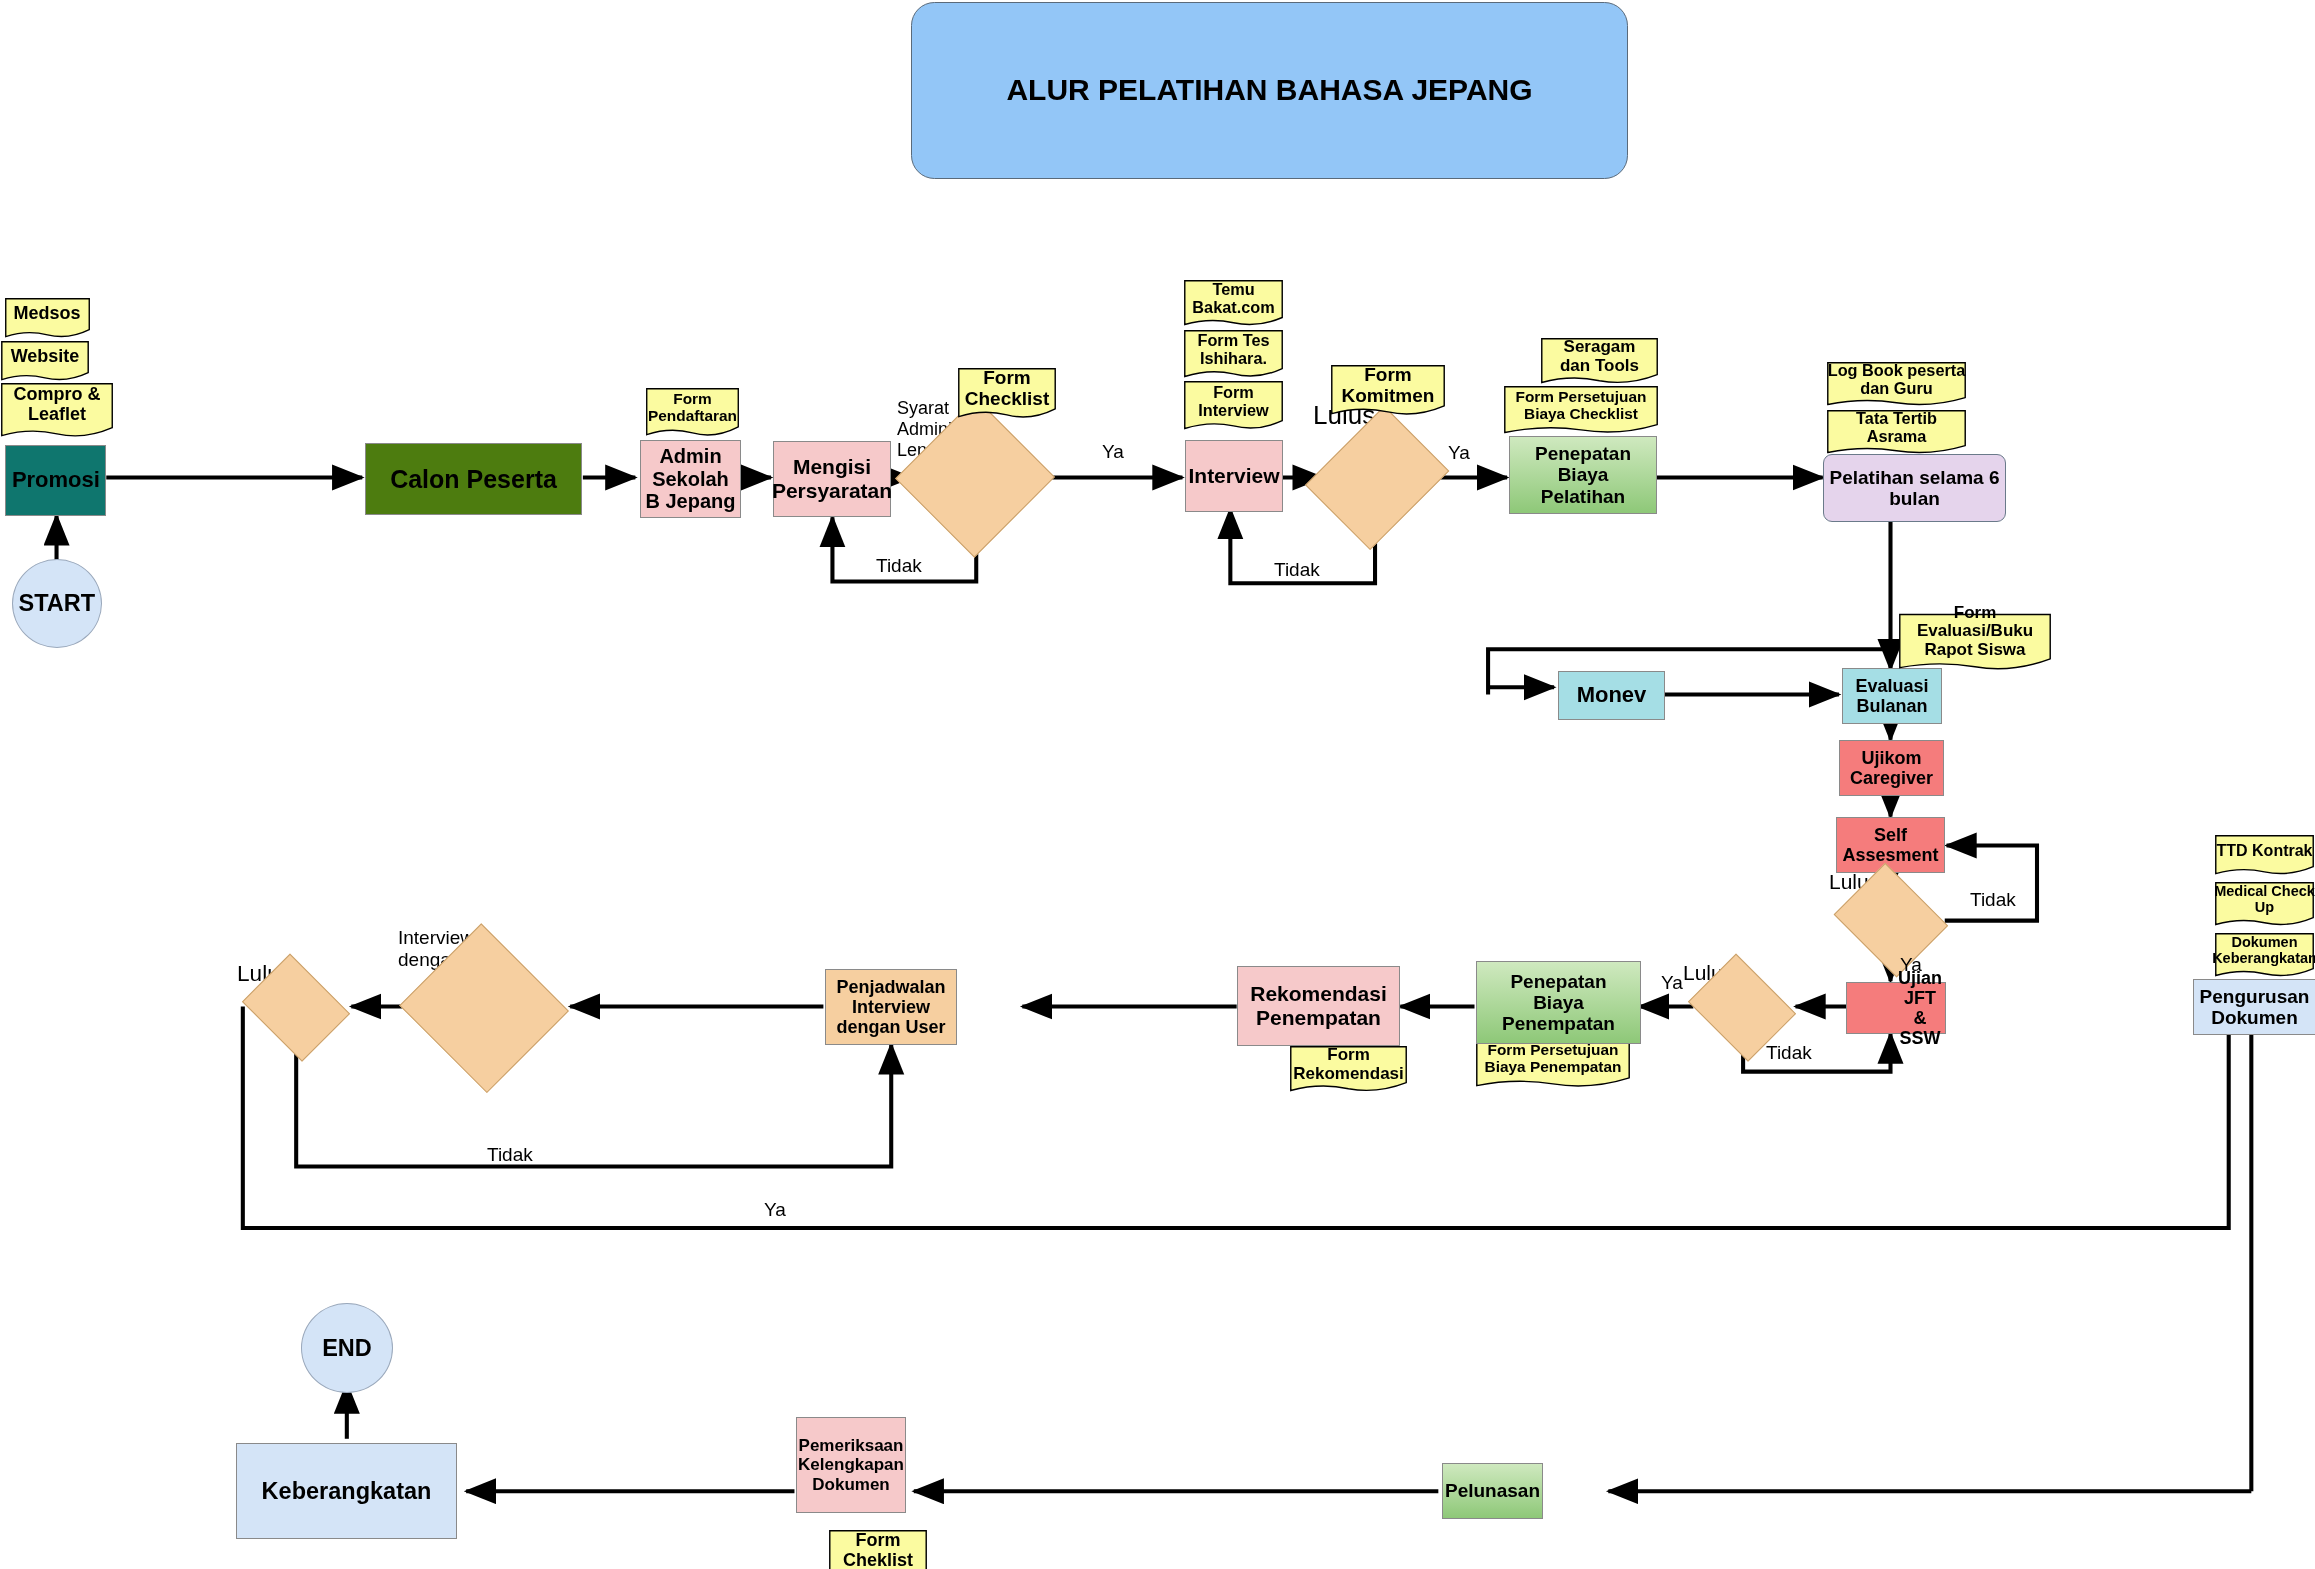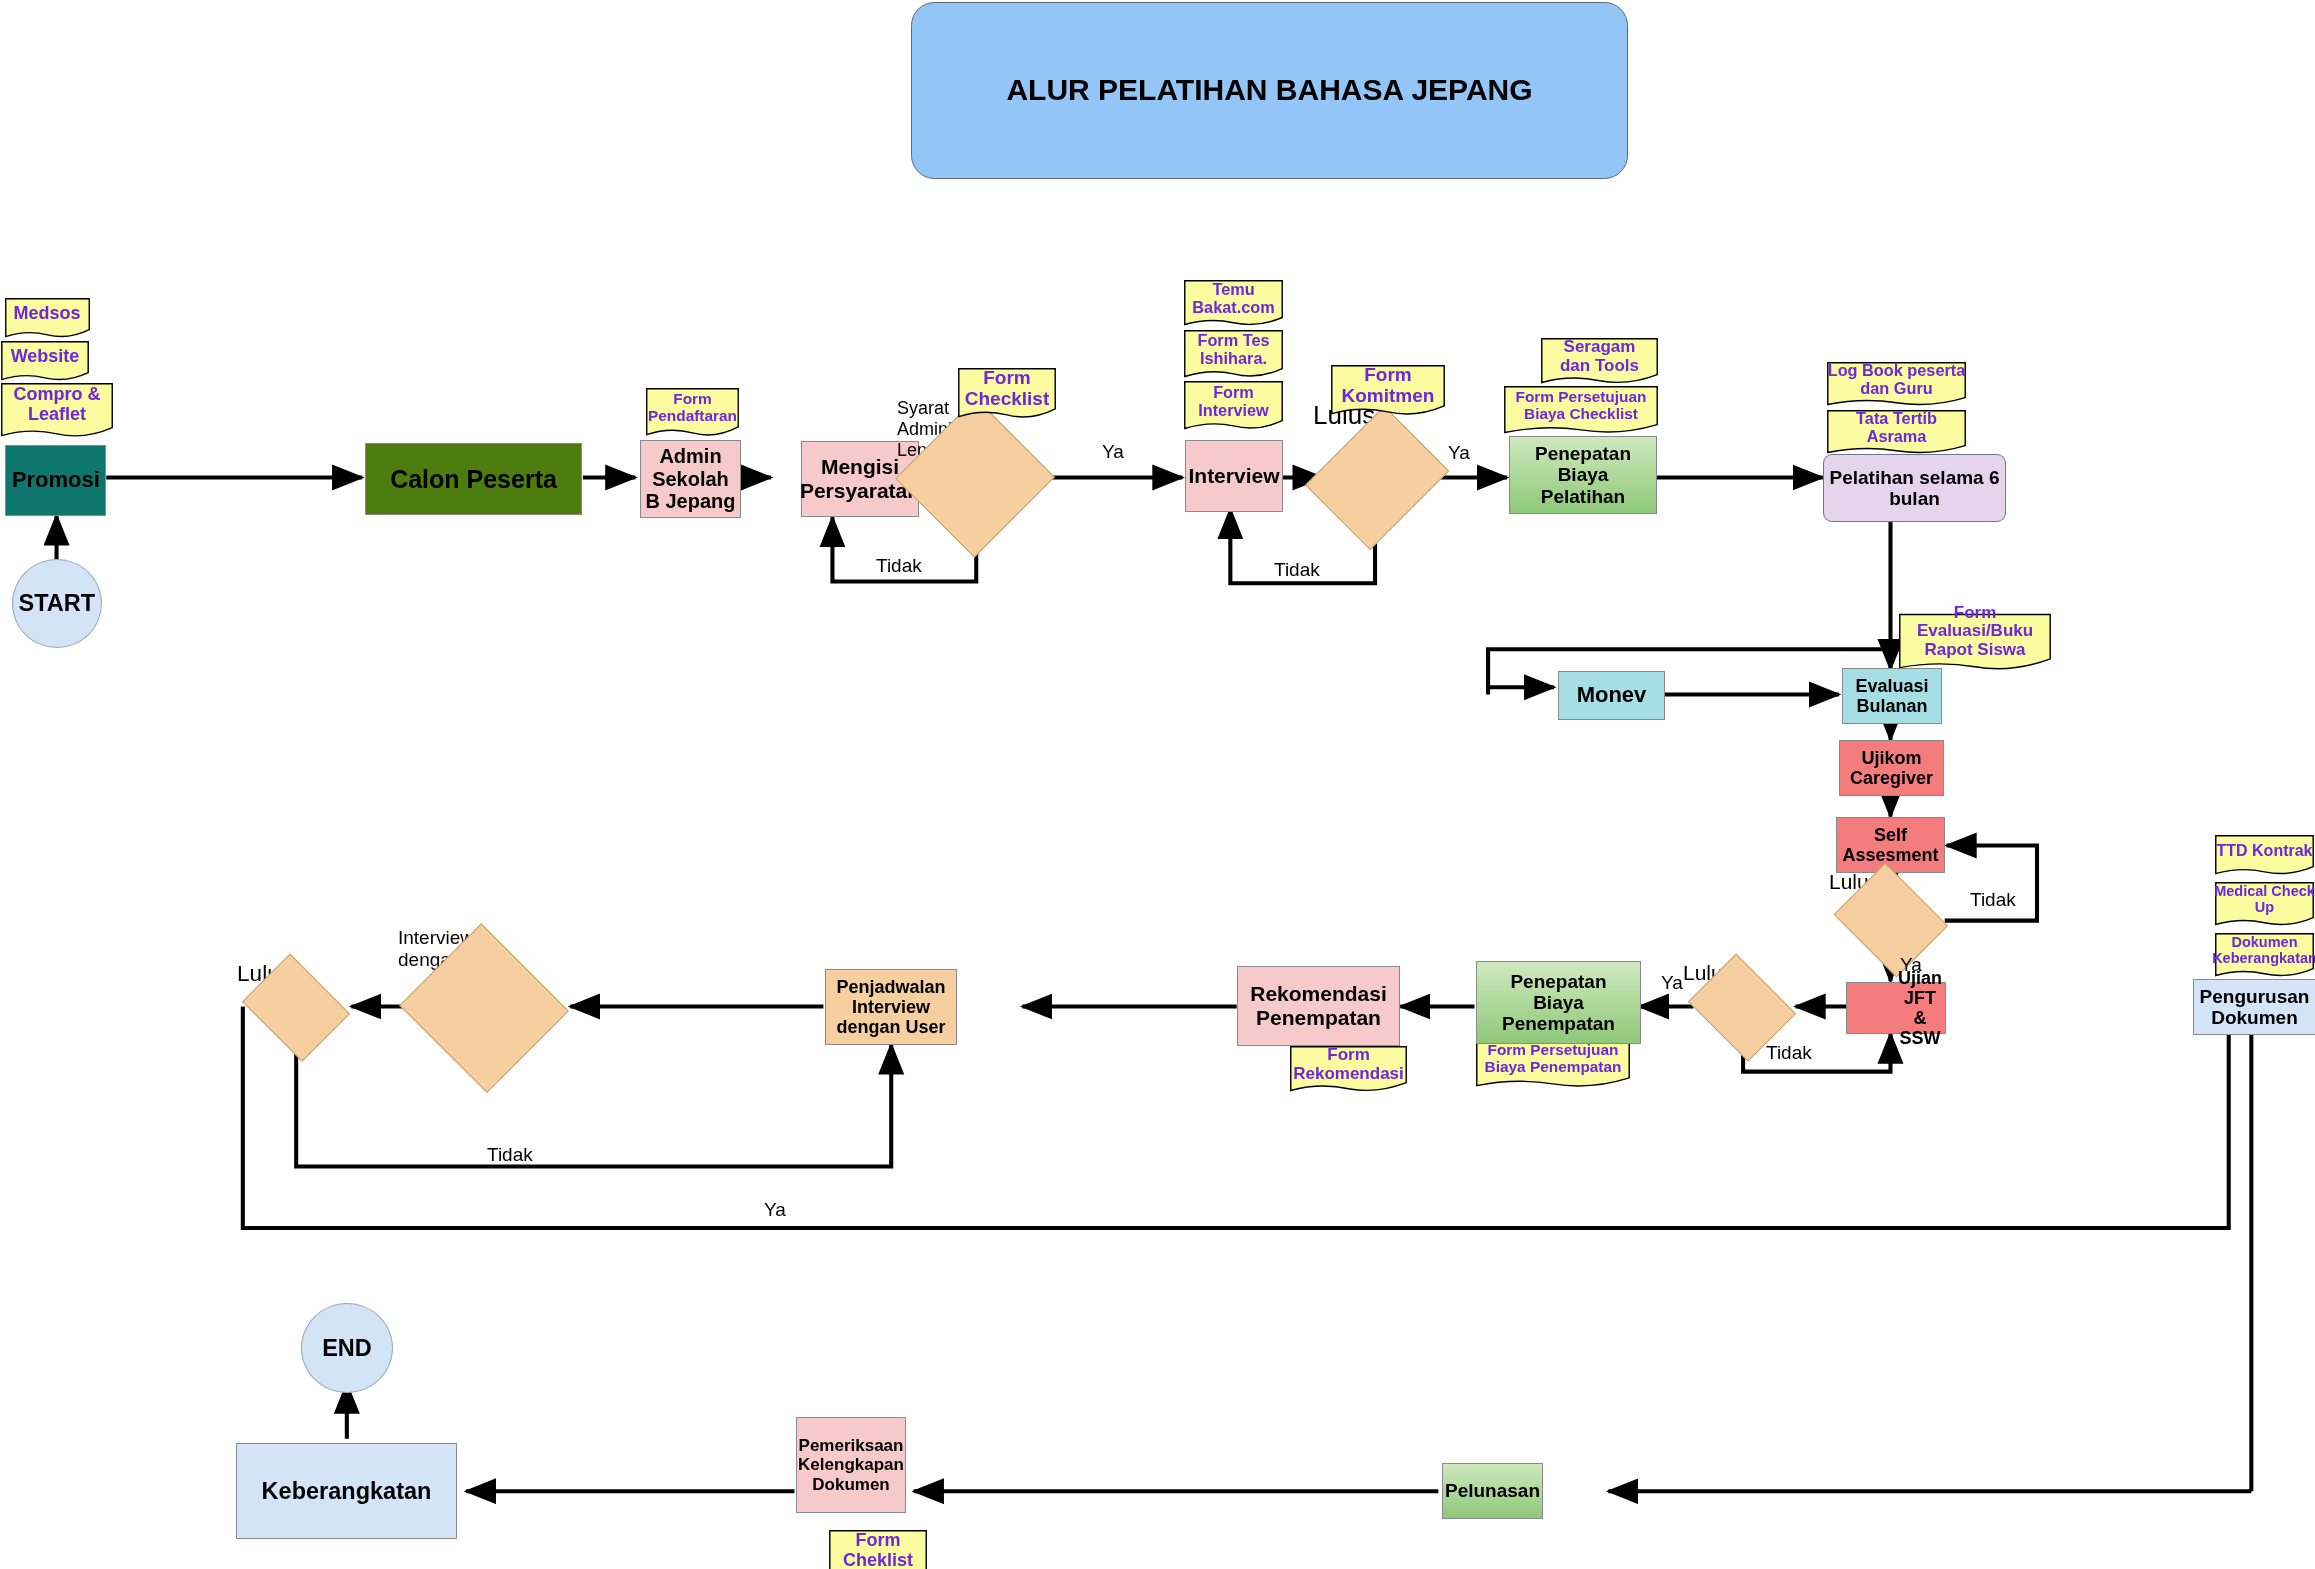--- a/index.html
+++ b/index.html
@@ -17,21 +17,21 @@
   .diamond{position:absolute;inset:0;}
   .diamond .dshape{position:absolute;left:50%;top:50%;width:70.7%;height:70.7%;
         transform:translate(-50%,-50%) rotate(45deg);background:#f6cfa0;
         border:0.9px solid #c9a06a;}
 
   
   .note{position:absolute;z-index:6;}
   .note svg{position:absolute;left:0;top:0;width:100%;height:100%;}
   .note .ntext{position:absolute;left:0;right:0;top:0;display:flex;
         align-items:center;justify-content:center;text-align:center;
-        font-weight:bold;color:#6d28d9;line-height:1.1;z-index:2;}
+        font-weight:bold;color:#000000;line-height:1.1;z-index:2;}
 
   
   #edges{position:absolute;left:0;top:0;width:2316px;height:1569px;z-index:2;
          pointer-events:none;}
   .elabel{position:absolute;z-index:7;font-size:19px;color:#000;
           font-weight:normal;white-space:nowrap;}
 
   
   #title{position:absolute;left:911px;top:1.8px;width:715px;height:175px;
          background:#93c6f7;border:0.9px solid #5a6a7a;border-radius:23.5px;
@@ -345,21 +345,21 @@
   </div>
 
   <div class="node rect" style="left:640px;top:440px;width:101px;height:78px;background:#f6c9ca;font-size:20px;">
     <div>
       <div>Admin</div>
       <div>Sekolah</div>
       <div>B Jepang</div>
     </div>
   </div>
 
-  <div class="node rect" style="left:773px;top:441px;width:118px;height:76px;background:#f6c9ca;font-size:21px;margin-left:28px;">
+  <div class="node rect" style="left:773px;top:441px;width:118px;height:76px;background:#f6c9ca;font-size:21px;">
     <div>
       <div>Mengisi</div>
       <div>Persyaratan</div>
     </div>
   </div>
 
   <div class="diamond-wrap" style="left:897px;top:398px;width:156px;height:159px;">
     <div class="diamond">
         <div class="dshape"></div>
       </div>

